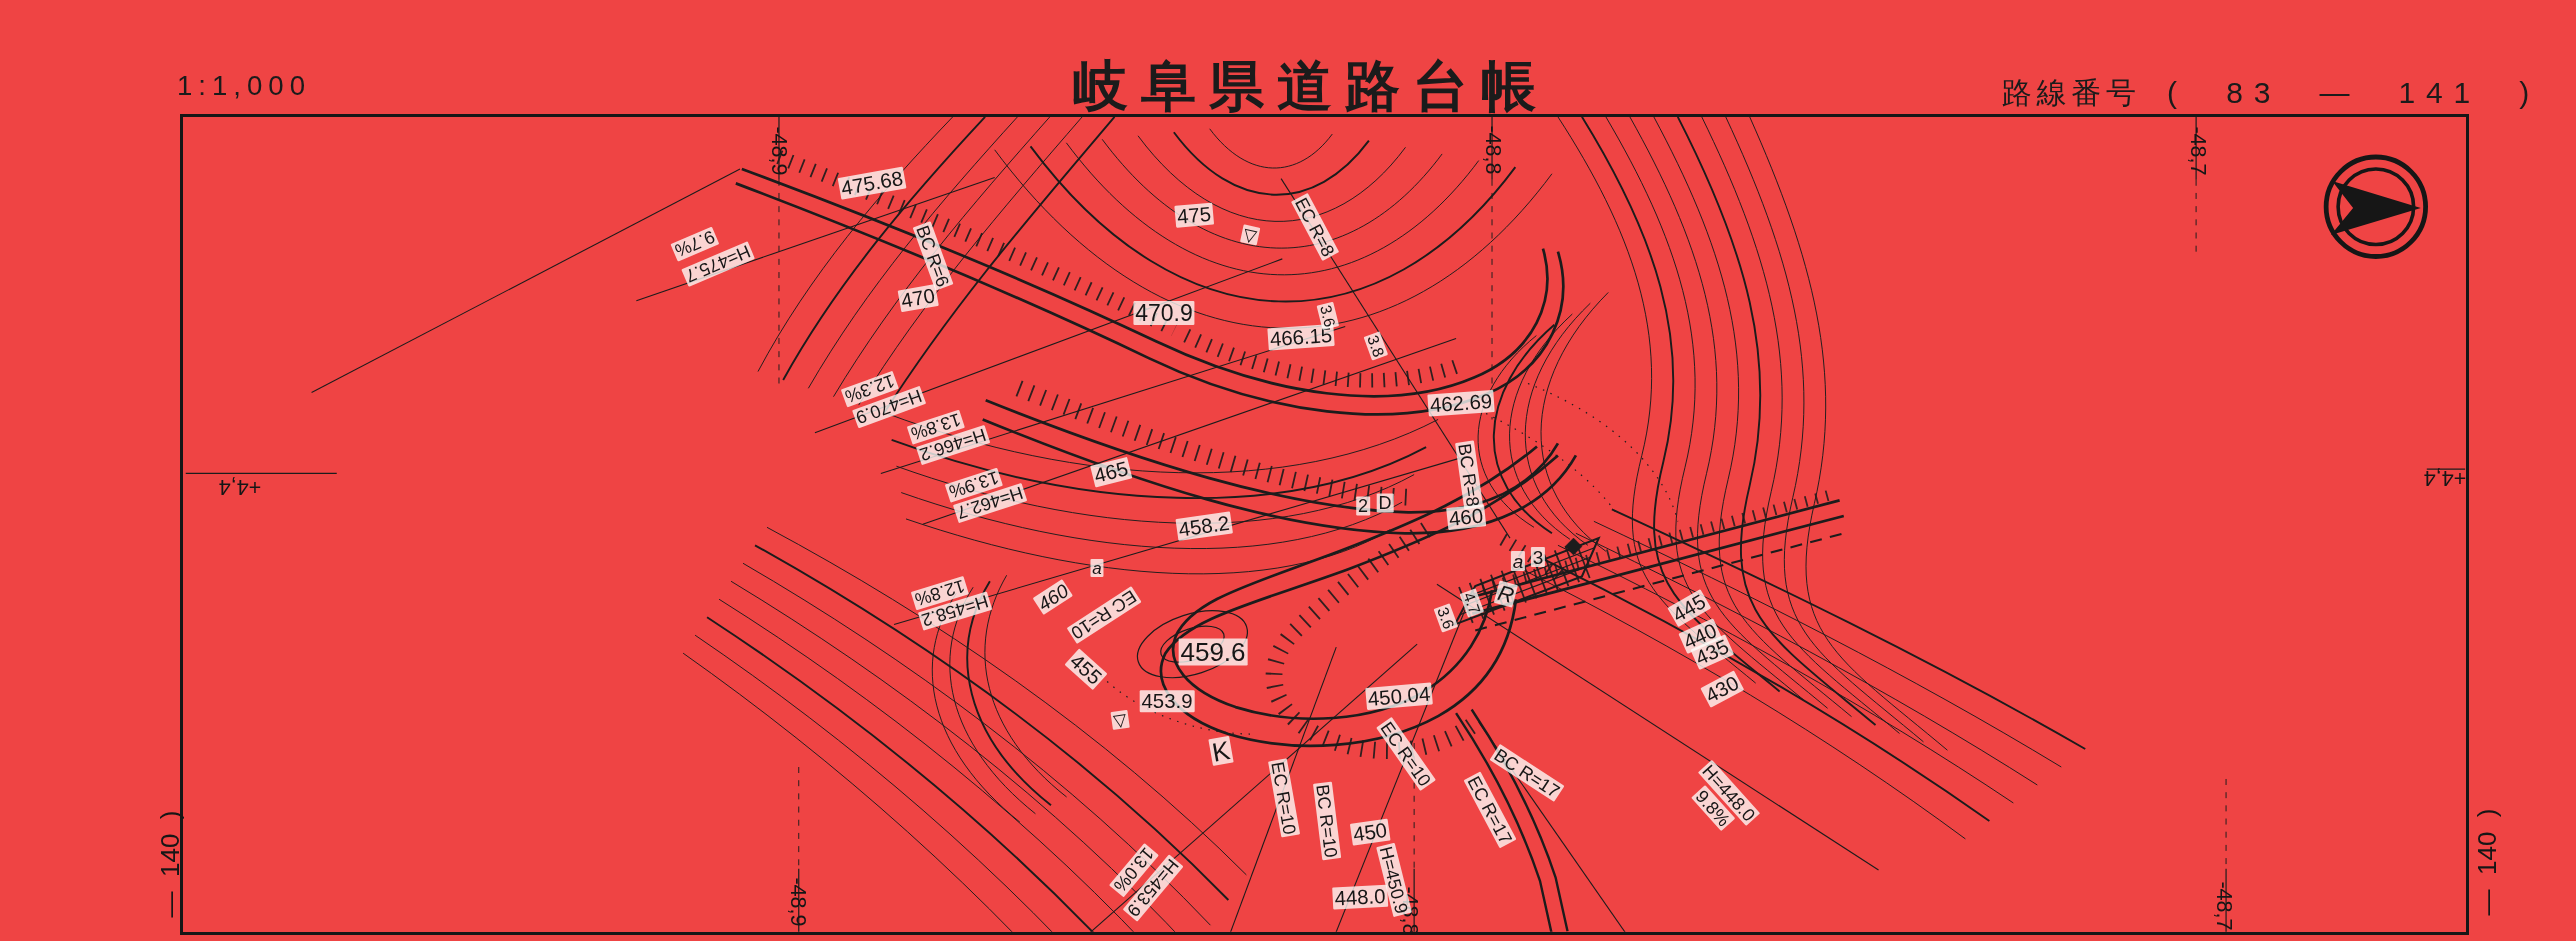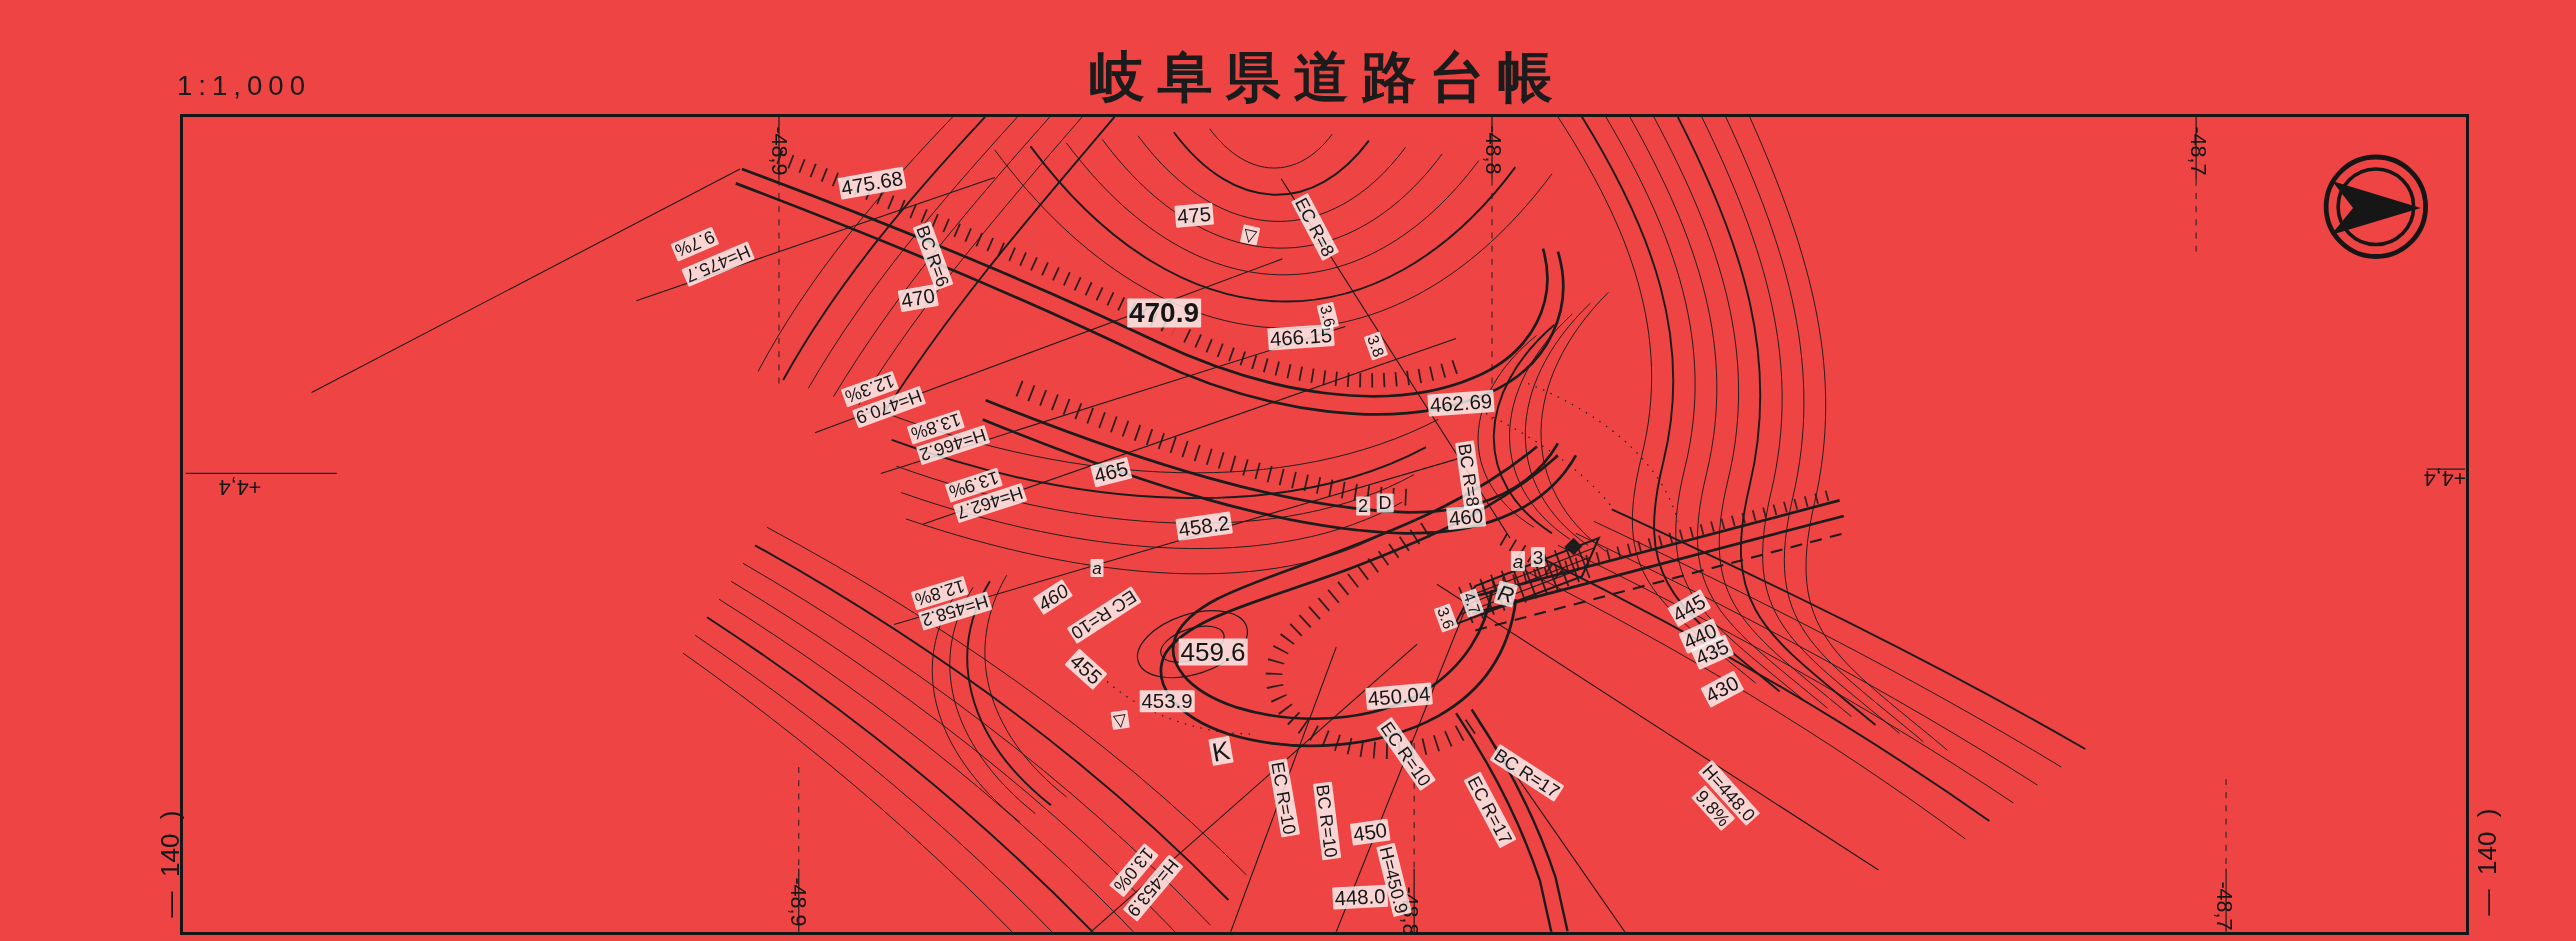--- a/index.html
+++ b/index.html
@@ -1,37 +1,38 @@
 <!DOCTYPE html>
 <html style="font-size:9.6px"><head>
 <meta charset="utf-8">
 <style>
   html,body{margin:0;padding:0;background:#e8e8e4;}
   .page{position:relative;width:2576px;height:942px;background:#ef4444;overflow:hidden;
         font-family:"Liberation Sans",sans-serif;color:#1b1b1b;}
   
   .hdr-scale{position:absolute;left:177px;top:70px;font-size:27.6px;letter-spacing:6px;}
-  .hdr-title{position:absolute;left:1073px;top:41px;width:509px;text-align:center;
+  .hdr-title{position:absolute;left:1073px;top:50px;width:509px;text-align:left;
              font-size:55px;font-weight:700;letter-spacing:13px;font-family:"Liberation Sans",sans-serif;}
   .hdr-route{position:absolute;right:36px;top:73px;font-size:30px;letter-spacing:4.8px;white-space:pre;}
   .hdr-route .rn{letter-spacing:10.8px;}
   
   .frame{position:absolute;left:180px;top:114px;width:2289px;height:821px;border:3px solid #161616;box-sizing:border-box;}
   svg.mapart{position:absolute;left:0;top:0;}
   .mlabel,.edge-label{position:absolute;white-space:pre;color:#161616;line-height:1;
       background:rgba(253,253,250,0.78);padding:0.6px 1.8px;border-radius:1.2px;}
   .edge-label{background:transparent;}
 </style>
 </head>
 <body>
 
 <div class="page">
 
   <div class="hdr-scale">1:1,000</div>
   <div class="hdr-title">岐阜県道路台帳</div>
+  <div class="hdr-route"><span>路線番号</span>  <span class="rn">(  83  —  141  )</span></div>
 
   <div class="frame"></div>
 
   <svg class="mapart" width="2576" height="942" viewBox="0 0 4299 1572">
     <defs>
       <clipPath id="mapclip">
           <rect x="305" y="195" width="3810" height="1360"></rect>
         </clipPath>
     </defs>
     <g id="art" clip-path="url(#mapclip)">
@@ -161,21 +162,21 @@
       <span class="edge-label" style="left: 2487px; top: 862px; font-size: 26px; transform: translate(-50%, -50%) rotate(-90deg);">—  140  )</span>
     </div>
   <div id="label-layer">
       <span class="mlabel" style="left: 872px; top: 183px; font-size: 20.4px; transform: translate(-50%, -50%) rotate(-10deg);">475.68</span>
       <span class="mlabel" style="left: 933px; top: 256px; font-size: 18px; transform: translate(-50%, -50%) rotate(70deg);">BC R=6</span>
       <span class="mlabel" style="left: 695px; top: 244px; font-size: 18px; transform: translate(-50%, -50%) rotate(157deg);">9.7%</span>
       <span class="mlabel" style="left: 718px; top: 264px; font-size: 18px; transform: translate(-50%, -50%) rotate(157deg);">H=475.7</span>
       <span class="mlabel" style="left: 918px; top: 298px; font-size: 20.4px; transform: translate(-50%, -50%) rotate(-10deg);">470</span>
       <span class="mlabel" style="left: 1194px; top: 215px; font-size: 20.4px; transform: translate(-50%, -50%) rotate(-5deg);">475</span>
       <span class="mlabel" style="left: 1315px; top: 227px; font-size: 18px; transform: translate(-50%, -50%) rotate(62deg);">EC R=8</span>
-      <span class="mlabel" style="left: 1164px; top: 313px; font-size: 28px; transform: translate(-50%, -50%) rotate(0deg); font-weight: bold;">470.9</span>
+      <span class="mlabel" style="left: 1164px; top: 313px; font-size: 23px; transform: translate(-50%, -50%) rotate(0deg);">470.9</span>
       <span class="mlabel" style="left: 1301px; top: 337px; font-size: 20.4px; transform: translate(-50%, -50%) rotate(-4deg);">466.15</span>
       <span class="mlabel" style="left: 1461px; top: 403px; font-size: 20.4px; transform: translate(-50%, -50%) rotate(-4deg);">462.69</span>
       <span class="mlabel" style="left: 1469px; top: 475px; font-size: 18px; transform: translate(-50%, -50%) rotate(82deg);">BC R=8</span>
       <span class="mlabel" style="left: 1466px; top: 517px; font-size: 20.4px; transform: translate(-50%, -50%) rotate(-6deg);">460</span>
       <span class="mlabel" style="left: 1111px; top: 472px; font-size: 20.4px; transform: translate(-50%, -50%) rotate(-14deg);">465</span>
       <span class="mlabel" style="left: 870px; top: 389px; font-size: 18px; transform: translate(-50%, -50%) rotate(160deg);">12.3%</span>
       <span class="mlabel" style="left: 889px; top: 407px; font-size: 18px; transform: translate(-50%, -50%) rotate(160deg);">H=470.9</span>
       <span class="mlabel" style="left: 936px; top: 427px; font-size: 18px; transform: translate(-50%, -50%) rotate(162deg);">13.8%</span>
       <span class="mlabel" style="left: 953px; top: 445px; font-size: 18px; transform: translate(-50%, -50%) rotate(162deg);">H=466.2</span>
       <span class="mlabel" style="left: 974px; top: 485px; font-size: 18px; transform: translate(-50%, -50%) rotate(162deg);">13.9%</span>

